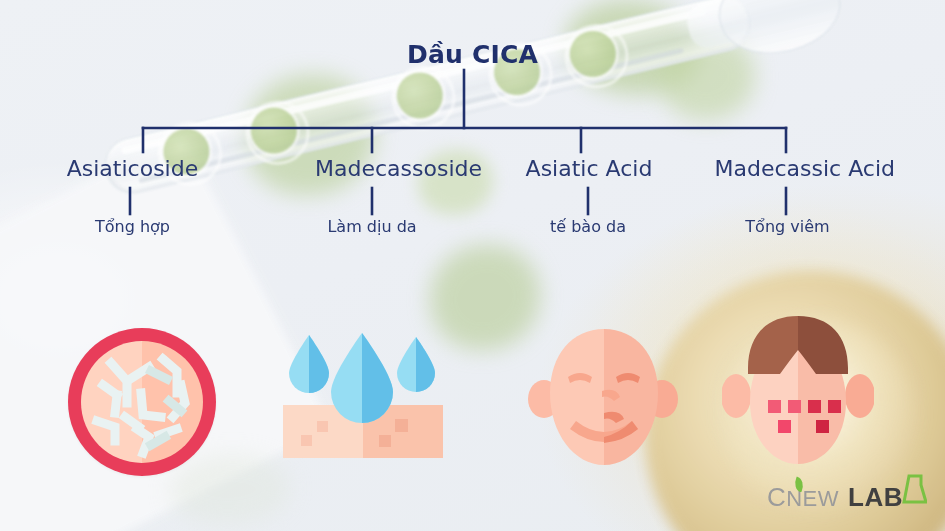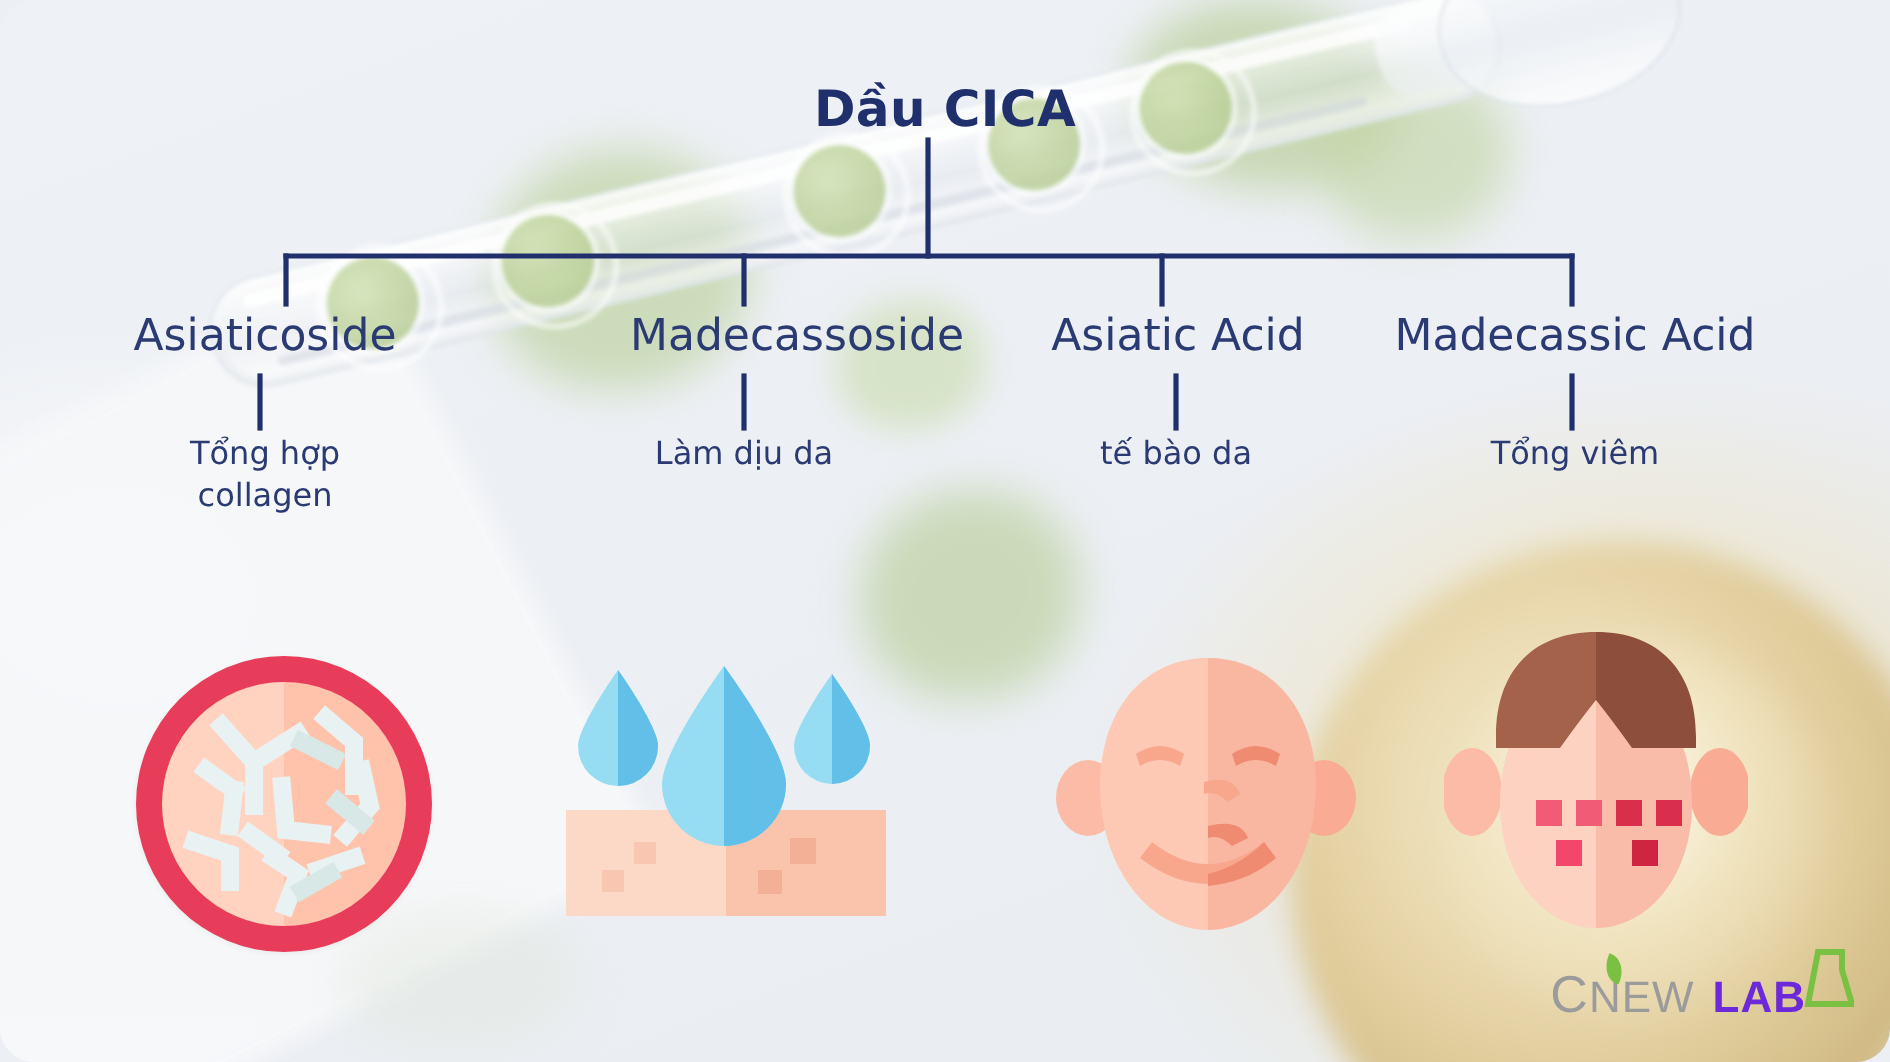--- a/index.html
+++ b/index.html
@@ -1,21 +1,21 @@
 <!DOCTYPE html>
 <html><head>
 <meta charset="utf-8">
 <style>
   html,body{margin:0;padding:0;}
   body{
     width:945px;height:531px;overflow:hidden;
     font-family:"DejaVu Sans","Liberation Sans",sans-serif;
     background:#eceff3;
   }
-  #stage{position:relative;width:945px;height:531px;overflow:hidden;background:#edf0f4;border-radius:17px;}
+  #stage{position:relative;width:945px;height:531px;overflow:hidden;background:#edf0f4;}
 
   
   .bg-layer{position:absolute;inset:0;overflow:hidden;}
   .bg-base{position:absolute;inset:0;
     background:
       radial-gradient(ellipse 420px 300px at 840px 400px, rgba(226,198,140,.55) 0%, rgba(235,218,175,.30) 42%, rgba(240,240,238,0) 72%),
       radial-gradient(ellipse 300px 230px at 790px 360px, rgba(246,238,205,.55) 0%, rgba(246,238,205,0) 70%),
       radial-gradient(ellipse 260px 200px at 60px 300px, rgba(255,255,255,.85) 0%, rgba(255,255,255,0) 70%),
       linear-gradient(160deg,#eef1f5 0%,#eceff4 45%,#e9edf1 100%);
   }
@@ -75,21 +75,21 @@
   .collagen-in{width:122px;height:122px;border-radius:50%;overflow:hidden;position:relative;
     background:linear-gradient(90deg,#ffd3c0 0 50%,#ffc2ab 50% 100%);}
 
   
   .face-wrap{position:absolute;}
 
   
   .logo{position:absolute;right:18px;bottom:18px;display:flex;align-items:flex-end;gap:0;}
   .logo-c{font-size:26px;color:#9b9b9b;letter-spacing:.5px;font-family:"Liberation Sans",sans-serif;}
   .logo-new{font-size:22px;color:#9b9b9b;letter-spacing:.5px;font-family:"Liberation Sans",sans-serif;}
-  .logo-lab{font-size:22px;color:#6d28d9;font-weight:bold;letter-spacing:.5px;margin-left:9px;font-family:"Liberation Sans",sans-serif;}
+  .logo-lab{font-size:26px;color:#404040;font-weight:bold;letter-spacing:.5px;margin-left:9px;font-family:"Liberation Sans",sans-serif;}
   .logo-leaf{position:absolute;left:27px;top:4px;width:10px;height:13px;
     background:#7ac143;border-radius:0 90% 10% 90%;transform:rotate(22deg);}
 </style>
 </head>
 <body>
 
 <div id="stage">
 
   <div class="bg-layer">
     <div class="bg-base"></div>
@@ -135,25 +135,24 @@
       <line x1="588" y1="188" x2="588" y2="214"></line>
       <line x1="786" y1="188" x2="786" y2="214"></line>
     </g>
   </svg>
 
   <div class="title">Dầu CICA</div>
 
   <div class="branch-label" style="left:35px;width:195px;">Asiaticoside</div>
   <div class="branch-label" style="left:262px;width:220px;text-align:right;">Madecassoside</div>
   <div class="branch-label" style="left:499px;width:180px;">Asiatic Acid</div>
-  <div class="branch-label" style="left:680px;width:215px;">Madecassic Acid</div>
+  <div class="branch-label" style="left:680px;width:215px;text-align:right;">Madecassic Acid</div>
 
   <div class="branch-desc" style="left:35px;width:195px;">
     <div>Tổng hợp</div>
-    <div>collagen</div>
   </div>
   <div class="branch-desc" style="left:262px;width:220px;">
     <div>Làm dịu da</div>
   </div>
   <div class="branch-desc" style="left:498px;width:180px;">
     <div>tế bào da</div>
   </div>
   <div class="branch-desc" style="left:680px;width:215px;">
     <div>Tổng viêm</div>
   </div>

